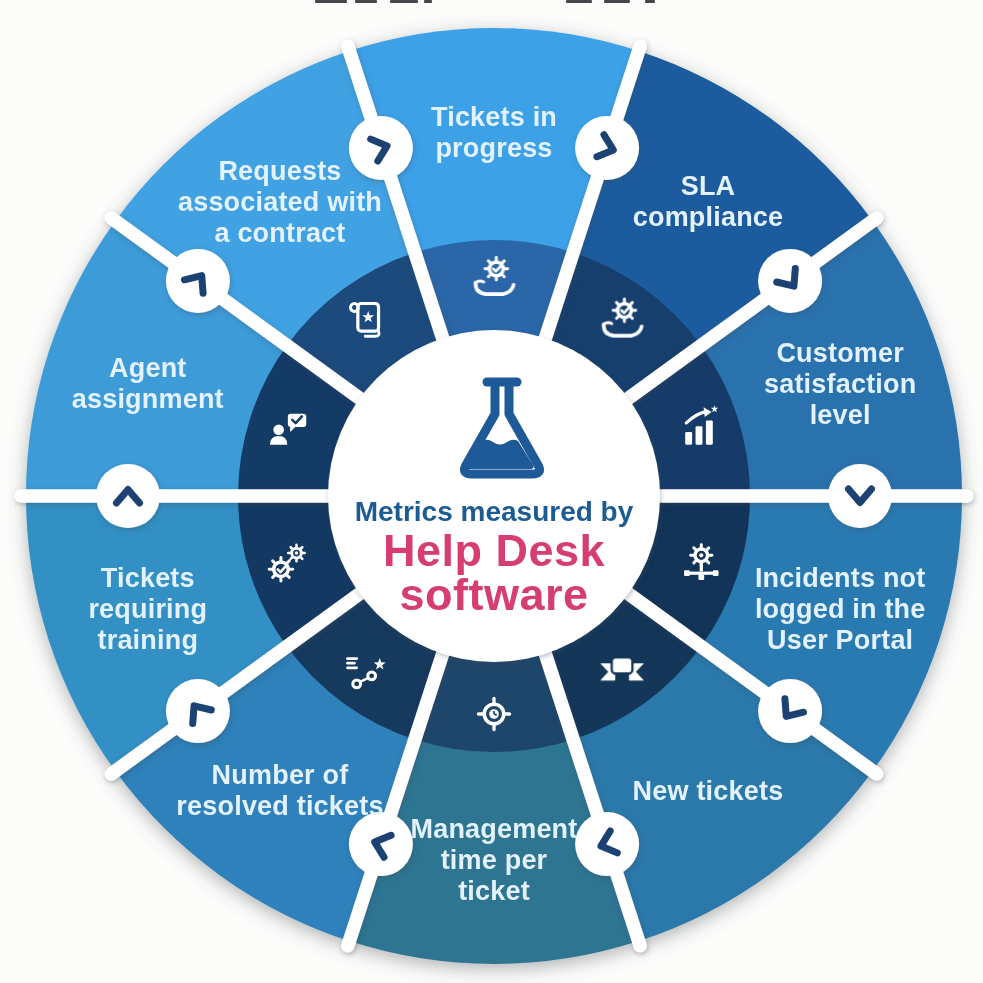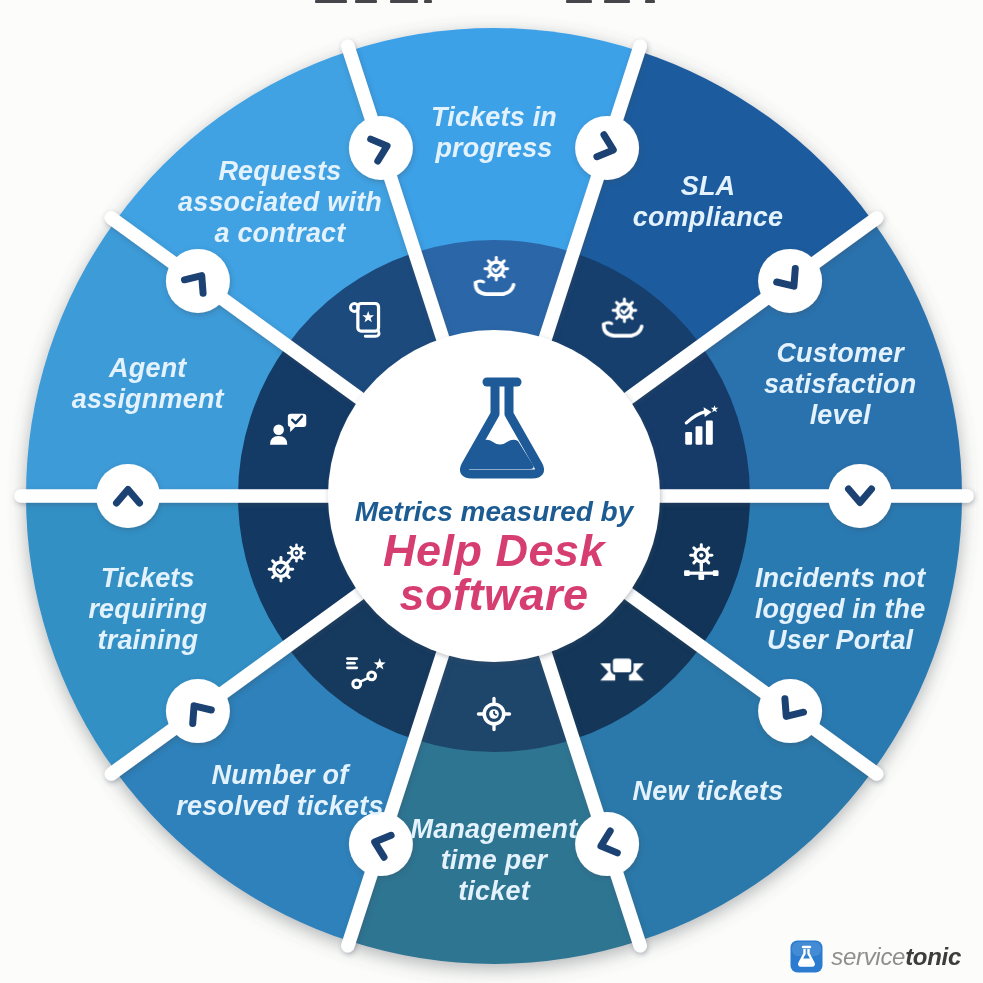--- a/index.html
+++ b/index.html
@@ -14,21 +14,21 @@
   .artifact{position:absolute;top:0;height:3px;background:#26262a;opacity:.85;border-radius:1px;}
   
   .logo{position:absolute;right:22px;bottom:10px;display:flex;align-items:center;gap:8px;}
   .logo-text{font-size:24px;letter-spacing:-0.3px;line-height:1;}
   .logo-service{font-weight:400;}
   .logo-tonic{font-weight:700;}
 </style>
 </head>
 <body>
 
-<div class="stage" style="background: rgb(252, 252, 250); font-style: italic;">
+<div class="stage" style="background: rgb(252, 252, 250);">
 
   
   <div class="artifact" style="left:315px;width:32px;"></div>
   <div class="artifact" style="left:355px;width:22px;"></div>
   <div class="artifact" style="left:390px;width:28px;"></div>
   <div class="artifact" style="left:424px;width:8px;"></div>
   <div class="artifact" style="left:566px;width:26px;"></div>
   <div class="artifact" style="left:604px;width:26px;"></div>
   <div class="artifact" style="left:645px;width:10px;"></div>
 
@@ -233,23 +233,13 @@
         <path id="flask-rim" d="M487,382 L517,382" fill="none" stroke-width="9" stroke-linecap="round" stroke="#1d5a97"></path>
         <path id="flask-body" d="M495,386 L495,414 L466,465 Q461,474 472,474 L532,474 Q543,474 538,465 L509,414 L509,386" fill="none" stroke-width="9" stroke-linejoin="round" stroke-linecap="round" stroke="#1d5a97"></path>
         <path id="flask-liquid" d="M479,443 Q486,437 493,442 Q500,447 507,442 Q513,438 518,441 L533,465 Q535,469 530,469 L468,469 Q463,469 465,465 Z" fill="#1d5a97"></path>
       </g>
       <text id="center-sub" class="center-sub" x="494" y="521" fill="#1d5c92">Metrics measured by</text>
       <text id="center-brand1" class="center-brand" x="494" y="566" fill="#d63d70">Help Desk</text>
       <text id="center-brand2" class="center-brand" x="494" y="610" fill="#d63d70">software</text>
     </g>
   </svg>
 
-  <div class="logo">
-    <svg width="33" height="33" viewBox="0 0 33 33">
-      <rect id="logo-badge" x="0.5" y="0.5" width="32" height="32" rx="7" fill="#2b7cd0"></rect>
-      <rect x="2" y="2" width="29" height="14" rx="6" fill="#ffffff" opacity="0.12"></rect>
-      <path d="M13,7 h7" stroke="#ffffff" stroke-width="2.4" stroke-linecap="round" fill="none"></path>
-      <path d="M14.5,9 v4.5 L9.5,23 q-1,2.5 1.6,2.5 h10.8 q2.6,0 1.6,-2.5 l-5,-9.5 V9" stroke="#ffffff" stroke-width="2.4" stroke-linejoin="round" fill="none"></path>
-      <path d="M12.2,18.5 h8.6 l2.6,5 q0.6,1.3 -0.9,1.3 h-12 q-1.5,0 -0.9,-1.3 Z" fill="#ffffff"></path>
-    </svg>
-    <div class="logo-text"><span class="logo-service" id="logo-service" style="color: rgb(143, 143, 143);">service</span><span class="logo-tonic" id="logo-tonic" style="color: rgb(61, 61, 61);">tonic</span></div>
-  </div>
 </div>
 
 </body></html>

